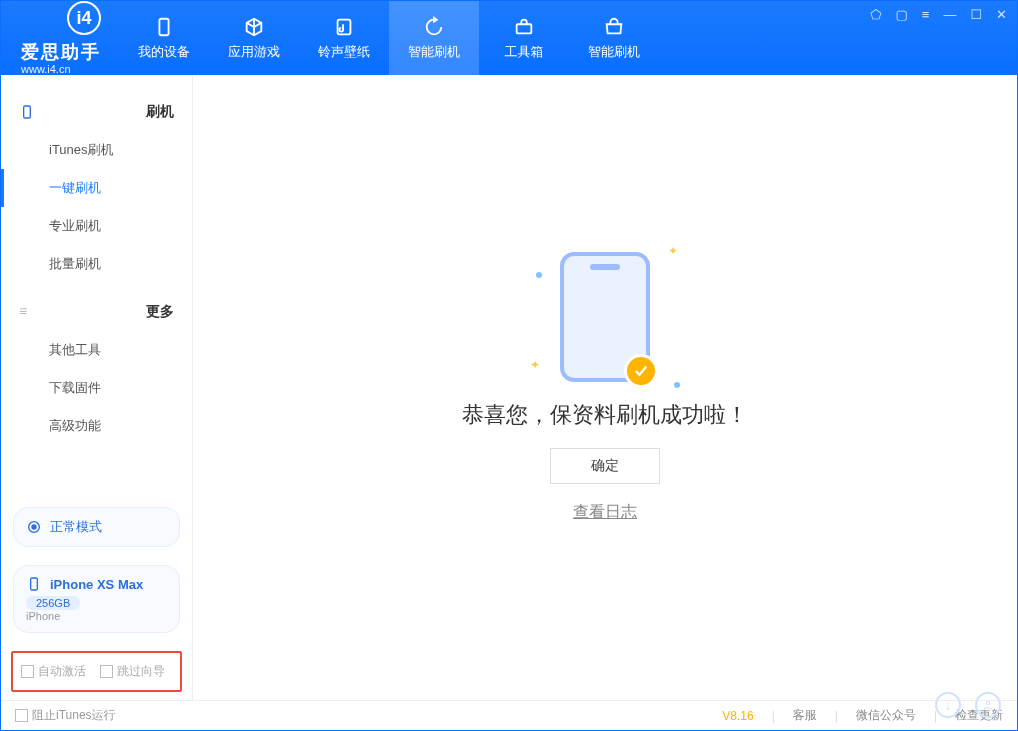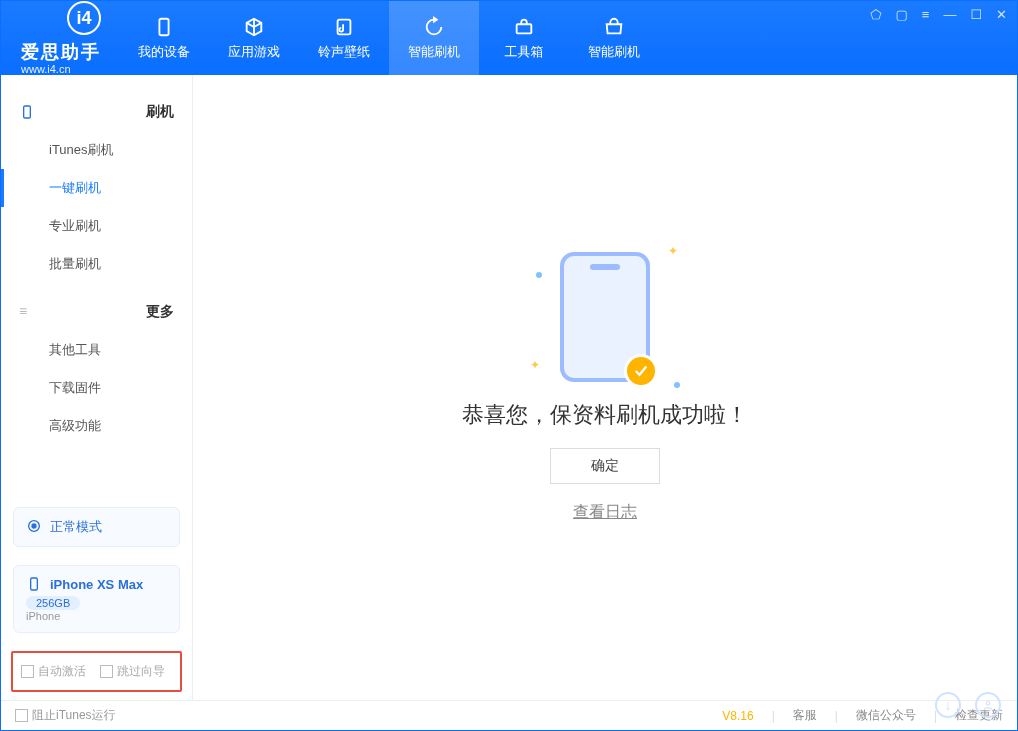--- a/index.html
+++ b/index.html
@@ -25,21 +25,21 @@
 
 .body { display: flex; height: calc(100% - 74px - 30px); }
 .sidebar { width: 192px; border-right: 1px solid #eee; padding-top: 18px; display: flex; flex-direction: column; }
 .s-group-h { display: flex; align-items: center; gap: 10px; padding: 10px 18px; color: #333; font-size: 14px; font-weight: 600; justify-content: space-between; }
 .s-group-h svg, .s-group-h .ico { width: 16px; height: 16px; }
 .s-item { padding: 10px 18px 10px 48px; font-size: 13px; color: #555; cursor: pointer; }
 .s-item.active { color: #1a7bff; position: relative; }
 .s-item.active::before { content: ""; position: absolute; left: 0; top: 0; bottom: 0; width: 3px; background: #1a7bff; }
 
 .s-bottom { margin-top: auto; }
-.card { margin: 18px 12px; border: 1px solid #e6eefc; background: #f7faff; border-radius: 6px; padding: 10px 12px; font-size: 13px; color: #2b6fd9; display: flex; align-items: flex-start; gap: 8px; }
+.card { margin: 18px 12px; border: 1px solid #e6eefc; background: #f7faff; border-radius: 15px; padding: 10px 12px; font-size: 13px; color: #2b6fd9; display: flex; align-items: center; gap: 8px; }
 .card .sub { font-size: 11px; color: #999; }
 .badge { display: inline-block; padding: 1px 10px; border-radius: 10px; background: #e3efff; color: #2b6fd9; font-size: 11px; margin-top: 4px; }
 
 .options-row { border: 2px solid #e74c3c; border-radius: 2px; margin: 6px 10px 8px 10px; padding: 10px 8px; display: flex; gap: 14px; font-size: 12px; color: #aaa; }
 .chk { width: 13px; height: 13px; border: 1px solid #bbb; display: inline-block; vertical-align: middle; margin-right: 4px; }
 
 .main { flex: 1; display: flex; flex-direction: column; align-items: center; justify-content: center; gap: 18px; }
 .phone-illus { width: 90px; height: 130px; border: 4px solid #9dbbff; border-radius: 14px; position: relative; background: #eaf2ff; }
 .phone-illus::before { content: ""; position: absolute; top: 8px; left: 50%; transform: translateX(-50%); width: 30px; height: 6px; background: #9dbbff; border-radius: 3px; }
 .check-badge { position: absolute; right: -12px; bottom: -10px; width: 34px; height: 34px; background: #ffb400; border-radius: 50%; display: flex; align-items: center; justify-content: center; border: 3px solid #fff; }

